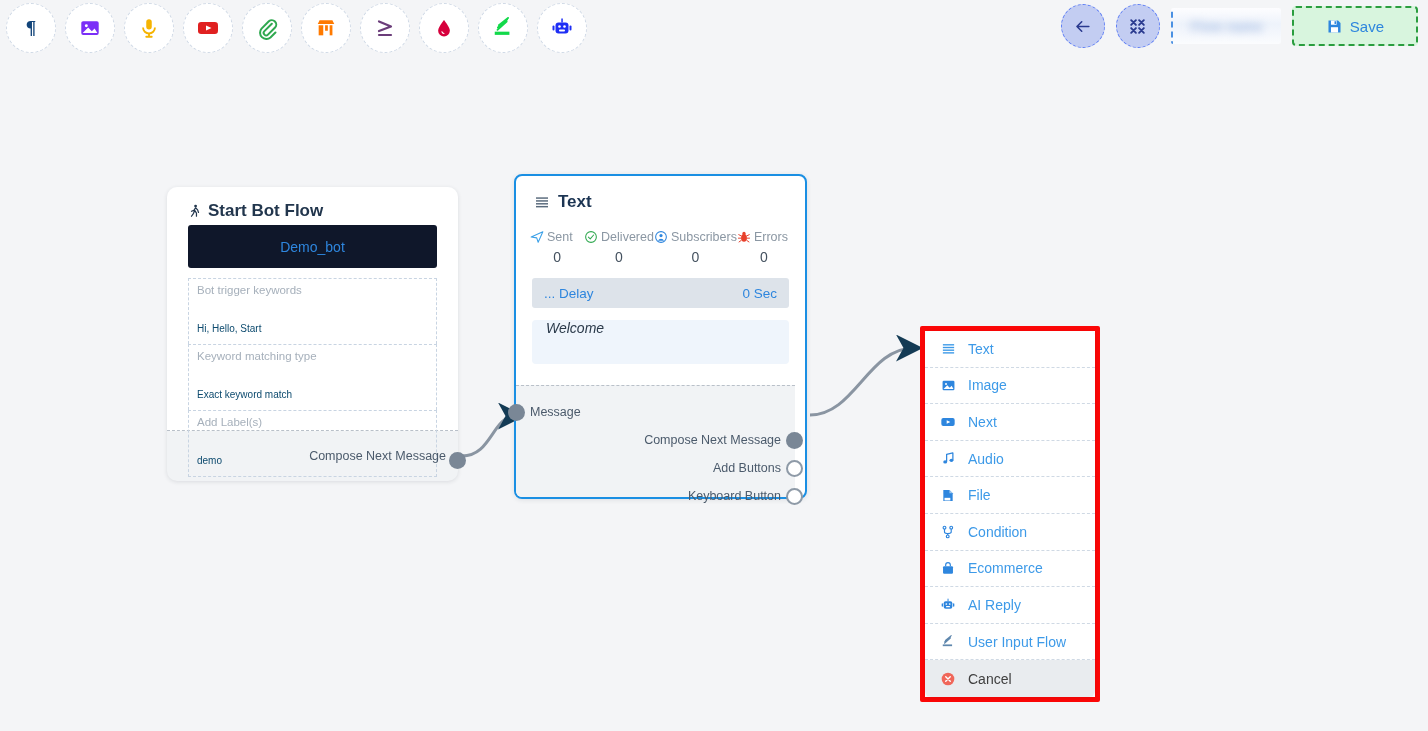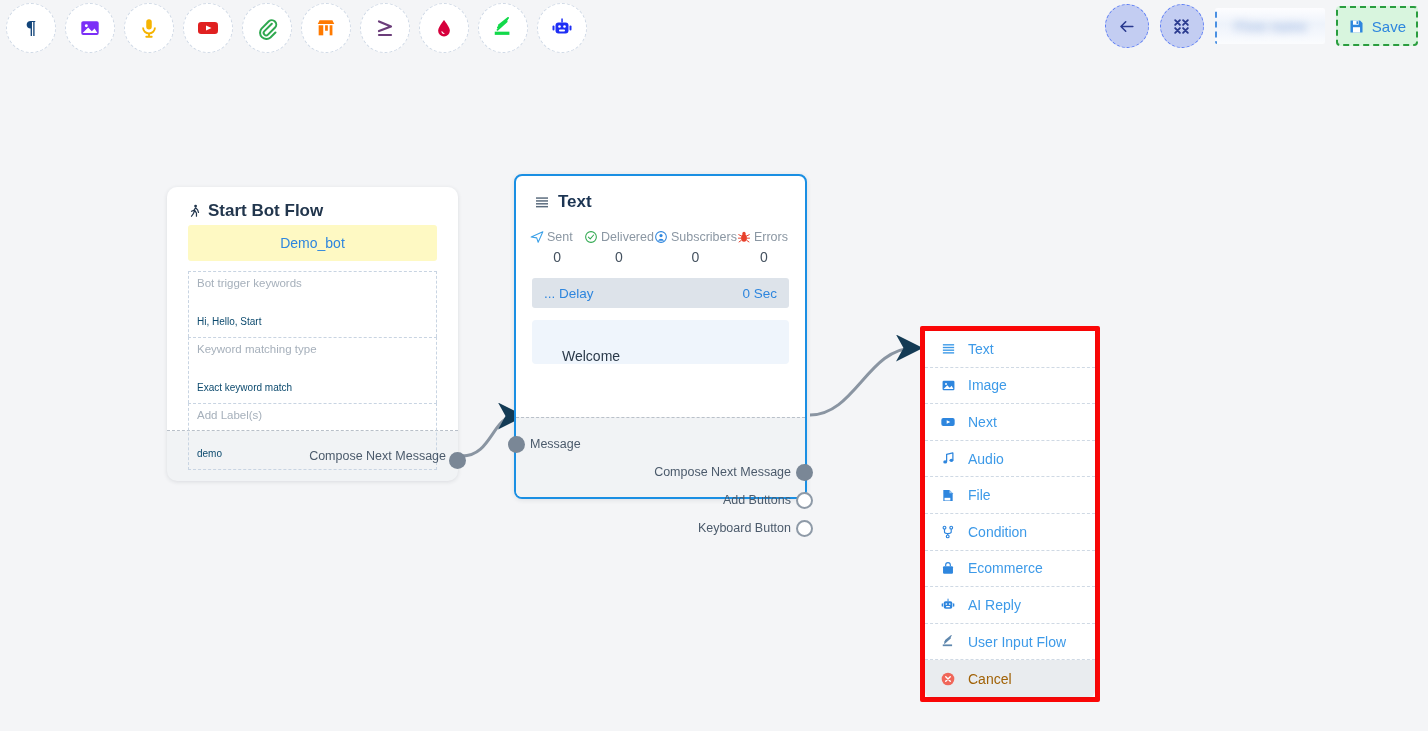--- a/index.html
+++ b/index.html
@@ -44,21 +44,21 @@
     border-radius: 2px;
     position: relative; overflow: hidden;
     display: flex; align-items: center; justify-content: center;
   }
   .blur-text {
     font-size: 13px; color: #9ab4e0; font-weight: 700;
     filter: blur(4px); letter-spacing: .5px;
     user-select: none;
   }
   .save-btn {
-    height: 40px; padding: 0 10px;
+    height: 40px; padding: 0 32px;
     background: #d8f5de;
     border: 2px dashed #2a9d3f;
     border-radius: 4px;
     display: flex; align-items: center; gap: 7px;
     cursor: pointer;
   }
   .save-btn .label { color: #2e86de; font-size: 15px; }
   #edges { position: absolute; left: 0; top: 0; width: 1428px; height: 731px; pointer-events: none; }
 
   
@@ -75,21 +75,21 @@
     padding: 14px 21px 12px 21px;
     height: 244px;
     border-bottom: 1px dashed #b9c0c9;
   }
   .start-title {
     display: flex; align-items: center; gap: 6px;
     font-size: 17px; color: #22364d; font-weight: 700;
     margin-bottom: 4px;
   }
   .bot-pill {
-    height: 36px; background: #fef9c3; border-radius: 3px;
+    height: 43px; background: #0f172a; border-radius: 3px;
     display: flex; align-items: center; justify-content: center;
     color: #2e86de; font-size: 14px;
     margin-bottom: 10px; cursor: pointer;
   }
   .field-box { border: 1px dashed #c8d4e2; border-bottom: none; padding: 4px 8px 5px 8px; }
   .field-box:last-child { border-bottom: 1px dashed #c8d4e2; }
   .field-label { font-size: 11.5px; color: #a6b0bb; line-height: 15px; }
   .field-value { font-size: 10px; color: #0c4a6e; line-height: 21px; margin-top: 20px; }
   .start-footer {
     position: relative; height: 50px;
@@ -123,26 +123,26 @@
   .stat-val { font-size: 14px; color: #44515f; margin-top: 5px; }
   .delay-bar {
     margin: 13px 16px 0 16px; height: 30px;
     background: #dde3ea; border-radius: 3px;
     display: flex; align-items: center; justify-content: space-between;
     padding: 0 12px; font-size: 13.5px; color: #2e86de; cursor: pointer;
   }
   .msg-box {
     margin: 12px 16px 0 16px; height: 44px;
     background: #eff5fc; border-radius: 4px;
-    display: flex; align-items: flex-end; padding: 0 30px;
-    font-size: 14px; color: #2b3a4a;
+    display: flex; align-items: flex-start; padding: 0 14px;
+    font-size: 14px; color: #2b3a4a; font-style: italic;
   }
   .text-footer {
-    position: absolute; left: 0; right: 0; bottom: 0;
-    height: 80px; background: #f1f3f5;
+    position: absolute; left: 0; right: 10px; bottom: 0;
+    height: 112px; background: #f1f3f5;
     border-top: 1px dashed #b9c0c9;
     border-radius: 0 0 6px 6px;
     padding: 12px 14px 0 14px;
   }
   .footer-row { position: relative; height: 28px; display: flex; align-items: center; }
   .footer-row.left { justify-content: flex-start; }
   .footer-row.right { justify-content: flex-end; }
 
   
   .dot {
@@ -165,21 +165,21 @@
   }
   .ctx-item {
     height: 36.6px;
     display: flex; align-items: center; gap: 11px;
     padding-left: 14px;
     font-size: 14px; color: #3d9ae8;
     border-bottom: 1px dashed #cfd9e4;
     cursor: pointer; background: #fff;
   }
   .ctx-item:last-child { border-bottom: none; }
-  .ctx-item.cancel { background: #e9ecef; color: #a16207; }
+  .ctx-item.cancel { background: #e9ecef; color: #404040; }
   .ctx-ico { width: 18px; display: flex; align-items: center; justify-content: center; }
 </style>
 </head>
 <body>
 
 <div id="app">
 
   <svg id="edges">
     <defs>
       <marker id="arrow" markerWidth="9" markerHeight="9" refX="6" refY="4.5" orient="auto">

